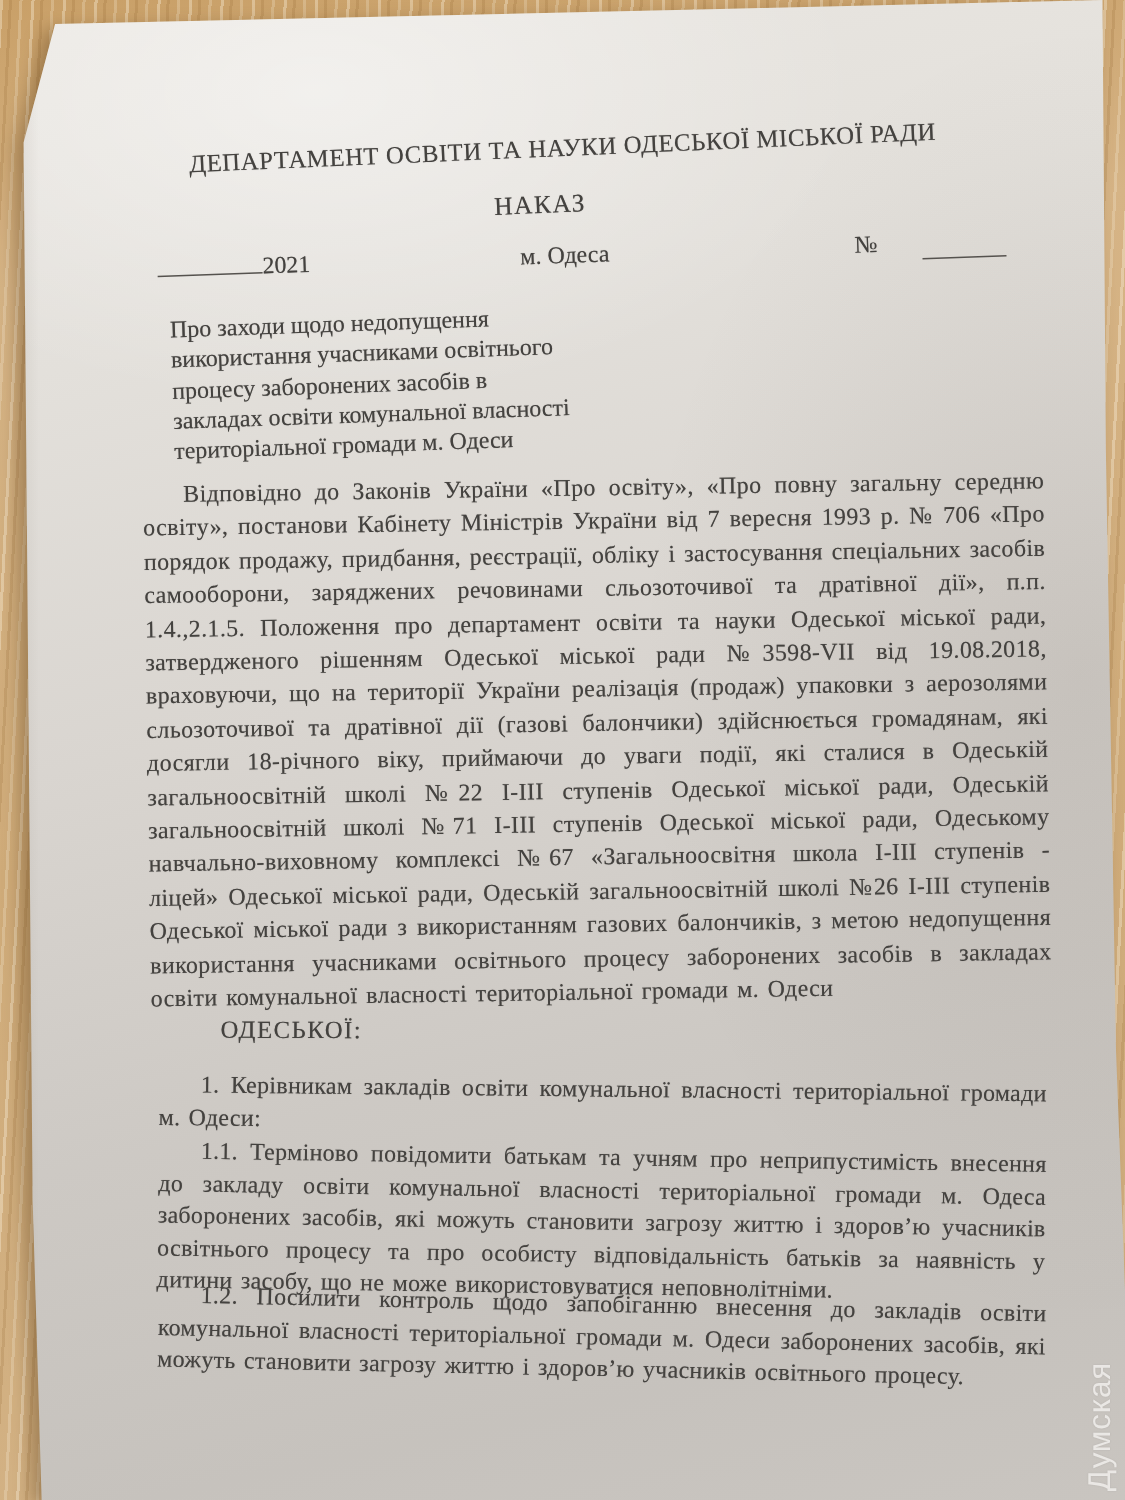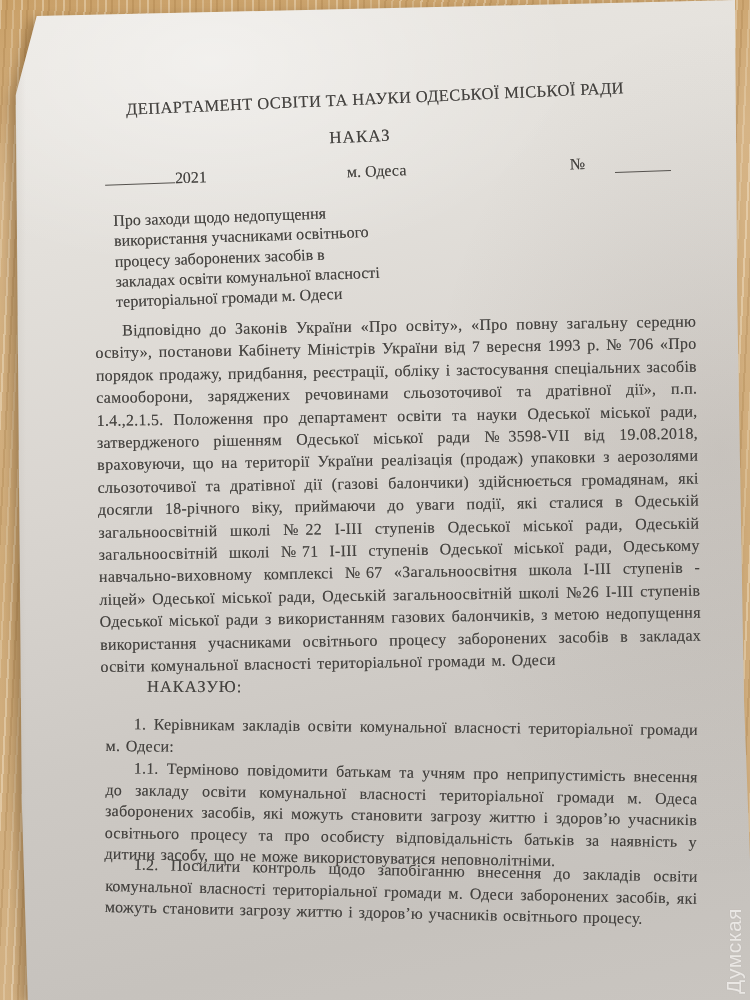--- a/index.html
+++ b/index.html
@@ -150,21 +150,21 @@
     </div>
 
     <div class="txt subject">Про заходи щодо недопущення
 використання учасниками освітнього
 процесу заборонених засобів в
 закладах освіти комунальної власності
 територіальної громади м. Одеси</div>
 
     <div class="txt preamble">Відповідно до Законів України «Про освіту», «Про повну загальну середню освіту», постанови Кабінету Міністрів України від 7 вересня 1993 р. № 706 «Про порядок продажу, придбання, реєстрації, обліку і застосування спеціальних засобів самооборони, заряджених речовинами сльозоточивої та дратівної дії», п.п. 1.4.,2.1.5. Положення про департамент освіти та науки Одеської міської ради, затвердженого рішенням Одеської міської ради №3598-VII від 19.08.2018, враховуючи, що на території України реалізація (продаж) упаковки з аерозолями сльозоточивої та дратівної дії (газові балончики) здійснюється громадянам, які досягли 18-річного віку, приймаючи до уваги події, які сталися в Одеській загальноосвітній школі №22 I-III ступенів Одеської міської ради, Одеській загальноосвітній школі №71 I-III ступенів Одеської міської ради, Одеському навчально-виховному комплексі №67 «Загальноосвітня школа I-III ступенів - ліцей» Одеської міської ради, Одеській загальноосвітній школі №26 I-III ступенів Одеської міської ради з використанням газових балончиків, з метою недопущення використання учасниками освітнього процесу заборонених засобів в закладах освіти комунальної власності територіальної громади м. Одеси</div>
 
-    <div class="txt order-heading">НАКАЗУЮ:</div>
+    <div class="txt order-heading">ОДЕСЬКОЇ:</div>
 
     <div class="txt order-item item-1">1. Керівникам закладів освіти комунальної власності територіальної громади м. Одеси:</div>
 
     <div class="txt order-item item-1-1">1.1. Терміново повідомити батькам та учням про неприпустимість внесення до закладу освіти комунальної власності територіальної громади м. Одеса заборонених засобів, які можуть становити загрозу життю і здоров’ю учасників освітнього процесу та про особисту відповідальність батьків за наявність у дитини засобу, що не може використовуватися неповнолітніми.</div>
 
     <div class="txt order-item item-1-2">1.2. Посилити контроль щодо запобіганню внесення до закладів освіти комунальної власності територіальної громади м. Одеси заборонених засобів, які можуть становити загрозу життю і здоров’ю учасників освітнього процесу.</div>
 
   </div>
 </div>
 

